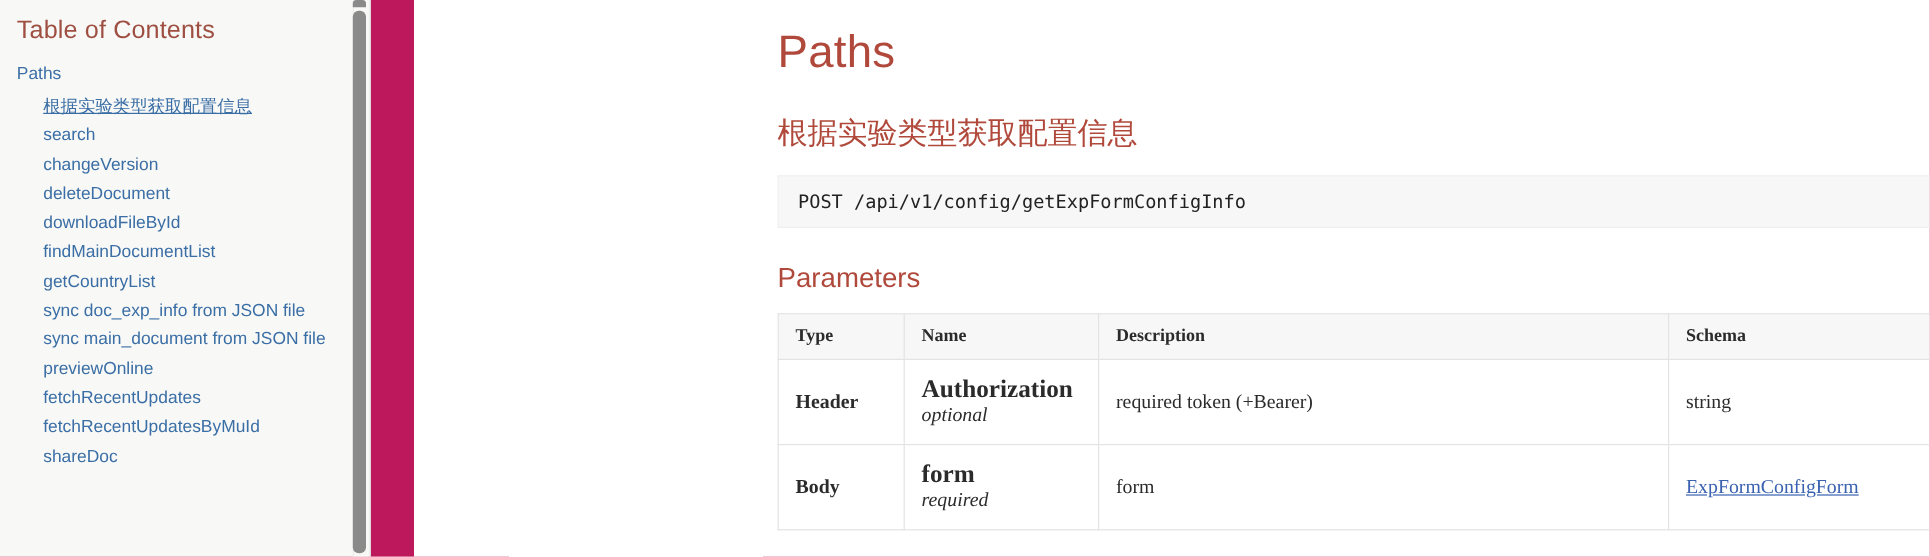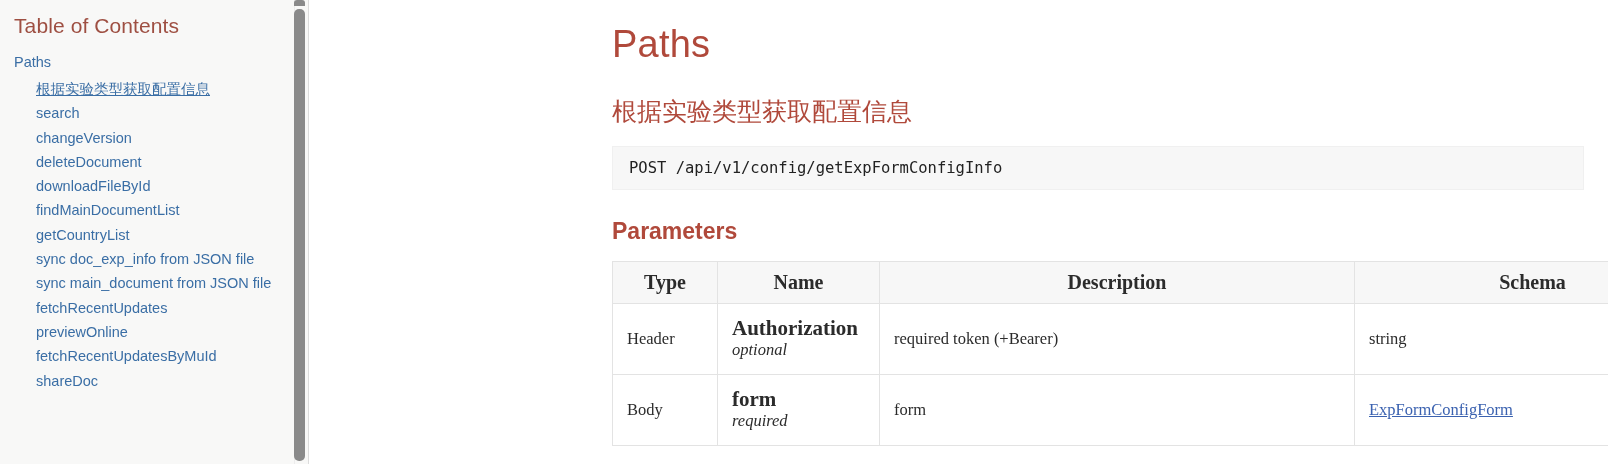--- a/index.html
+++ b/index.html
@@ -7,21 +7,22 @@
     margin: 0; padding: 0;
     width: 1608px; height: 464px;
     overflow: hidden;
     background: #ffffff;
     font-family: "Liberation Sans", sans-serif;
   }
   #page {
     position: relative;
     width: 1608px; height: 464px;
     display: flex;
-    background: #f0abfc;
+    background: #be185d;
+    gap: 36px;
   }
 
   
   #sidebar {
     position: relative;
     width: 309px;
     height: 464px;
     background: #f8f8f7;
     border-right: 1px solid #dcdcdc;
     overflow: hidden;
@@ -124,21 +125,21 @@
     width: 972px;
     font-family: "DejaVu Sans Mono", "Liberation Mono", monospace;
     font-size: 15.5px;
     line-height: 20px;
     color: #222222;
     white-space: pre;
     overflow: hidden;
   }
   h3.section-title {
     color: #b0493b;
-    font-weight: 700;
+    font-weight: 400;
     font-size: 23px;
     line-height: 27px;
     margin: 0 0 16px 0;
   }
 
   table.params {
     border-collapse: collapse;
     width: 1098px;
     font-family: "Liberation Serif", serif;
     table-layout: fixed;
@@ -151,30 +152,29 @@
     padding: 8px 14px;
     font-size: 16.5px;
     color: #2b2b2b;
   }
   table.params thead th {
     background: #f7f7f7;
     font-weight: bold;
     height: 38px;
     padding-top: 9px;
     padding-bottom: 9px;
-    font-size: 20px;
-    text-align: center;
+    font-size: 15px;
   }
   table.params tbody td { height: 71px; }
   col.c-type { width: 105px; }
   col.c-name { width: 162px; }
   col.c-desc { width: 475px; }
   col.c-schema { width: 356px; }
 
-  .cell-type { font-weight: normal; }
+  .cell-type { font-weight: bold; }
   .p-name { font-weight: bold; font-size: 21px; line-height: 21px; display: block; }
   .p-req  { font-style: italic; font-size: 16.5px; line-height: 21px; display: block; color: #2b2b2b; }
   .schema-link {
     color: #3b62b0;
     font-size: 16.5px;
   }
 </style>
 </head>
 <body>
 
@@ -210,24 +210,24 @@
           <li>
             <a href="#" class="">getCountryList</a>
           </li>
           <li>
             <a href="#" class="">sync doc_exp_info from JSON file</a>
           </li>
           <li>
             <a href="#" class="">sync main_document from JSON file</a>
           </li>
           <li>
+            <a href="#" class="">previewOnline</a>
+          </li>
+          <li>
             <a href="#" class="">fetchRecentUpdates</a>
-          </li>
-          <li>
-            <a href="#" class="">previewOnline</a>
           </li>
           <li>
             <a href="#" class="">fetchRecentUpdatesByMuId</a>
           </li>
           <li>
             <a href="#" class="">shareDoc</a>
           </li>
         </ul>
     </div>
 

